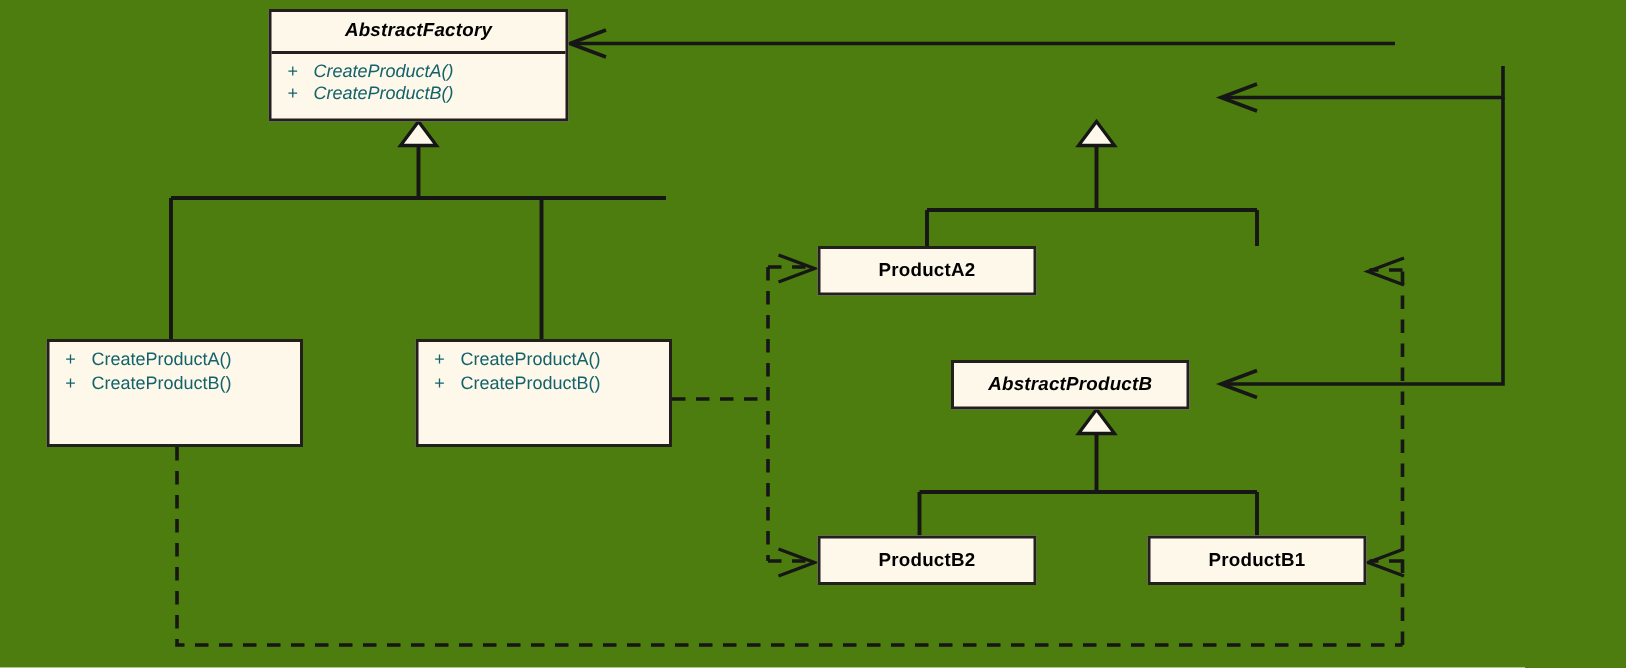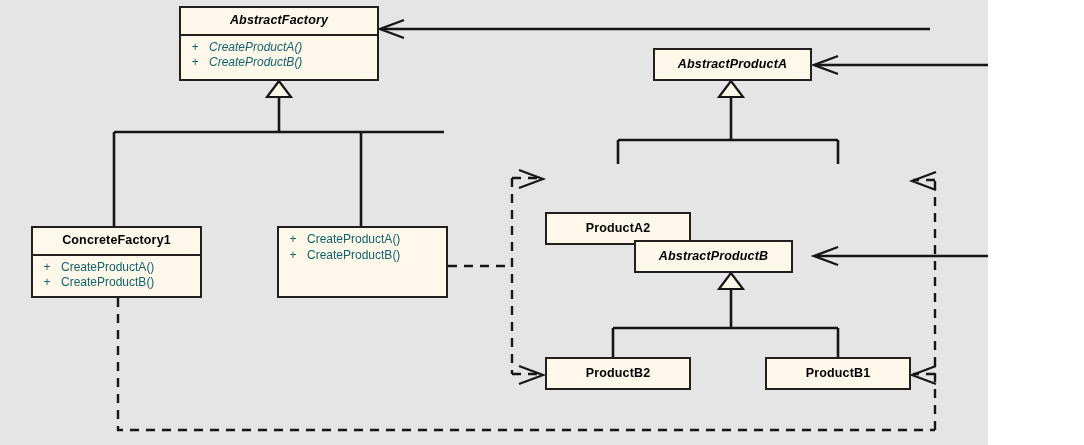--- a/index.html
+++ b/index.html
@@ -5,23 +5,23 @@
   html, body {
     margin: 0;
     padding: 0;
     background: #ffffff;
   }
   body {
     font-family: "Liberation Sans", sans-serif;
   }
   #canvas {
     position: relative;
-    width: 988px;
+    width: 1084px;
     height: 445px;
-    background: #e5e5e5;
+    background: #4d7c0f;
     overflow: hidden;
   }
   #edges {
     position: absolute;
     left: 0;
     top: 0;
     width: 1084px;
     height: 445px;
   }
   .uml-class {
@@ -147,21 +147,20 @@
         <span class="sig">CreateProductA()</span>
       </div>
       <div class="uml-member">
         <span class="vis">+</span>
         <span class="sig">CreateProductB()</span>
       </div>
     </div>
   </div>
 
   <div class="uml-class has-members" style="left:31px; top:226px; width:171px; height:72px;">
-    <div class="uml-title">ConcreteFactory1</div>
     <div class="uml-members">
       <div class="uml-member">
         <span class="vis">+</span>
         <span class="sig">CreateProductA()</span>
       </div>
       <div class="uml-member">
         <span class="vis">+</span>
         <span class="sig">CreateProductB()</span>
       </div>
     </div>
@@ -174,25 +173,22 @@
         <span class="sig">CreateProductA()</span>
       </div>
       <div class="uml-member">
         <span class="vis">+</span>
         <span class="sig">CreateProductB()</span>
       </div>
     </div>
   </div>
 
 
-  <div class="uml-class abstract" style="left:653px; top:48px; width:159px; height:33px;">
-    <div class="uml-title">AbstractProductA</div>
-  </div>
-
-  <div class="uml-class" style="left:545px; top:164px; width:146px; height:33px;margin-top:48px;">
+
+  <div class="uml-class" style="left:545px; top:164px; width:146px; height:33px;">
     <div class="uml-title">ProductA2</div>
   </div>
 
 
   <div class="uml-class abstract" style="left:634px; top:240px; width:159px; height:33px;">
     <div class="uml-title">AbstractProductB</div>
   </div>
 
   <div class="uml-class" style="left:545px; top:357px; width:146px; height:33px;">
     <div class="uml-title">ProductB2</div>

